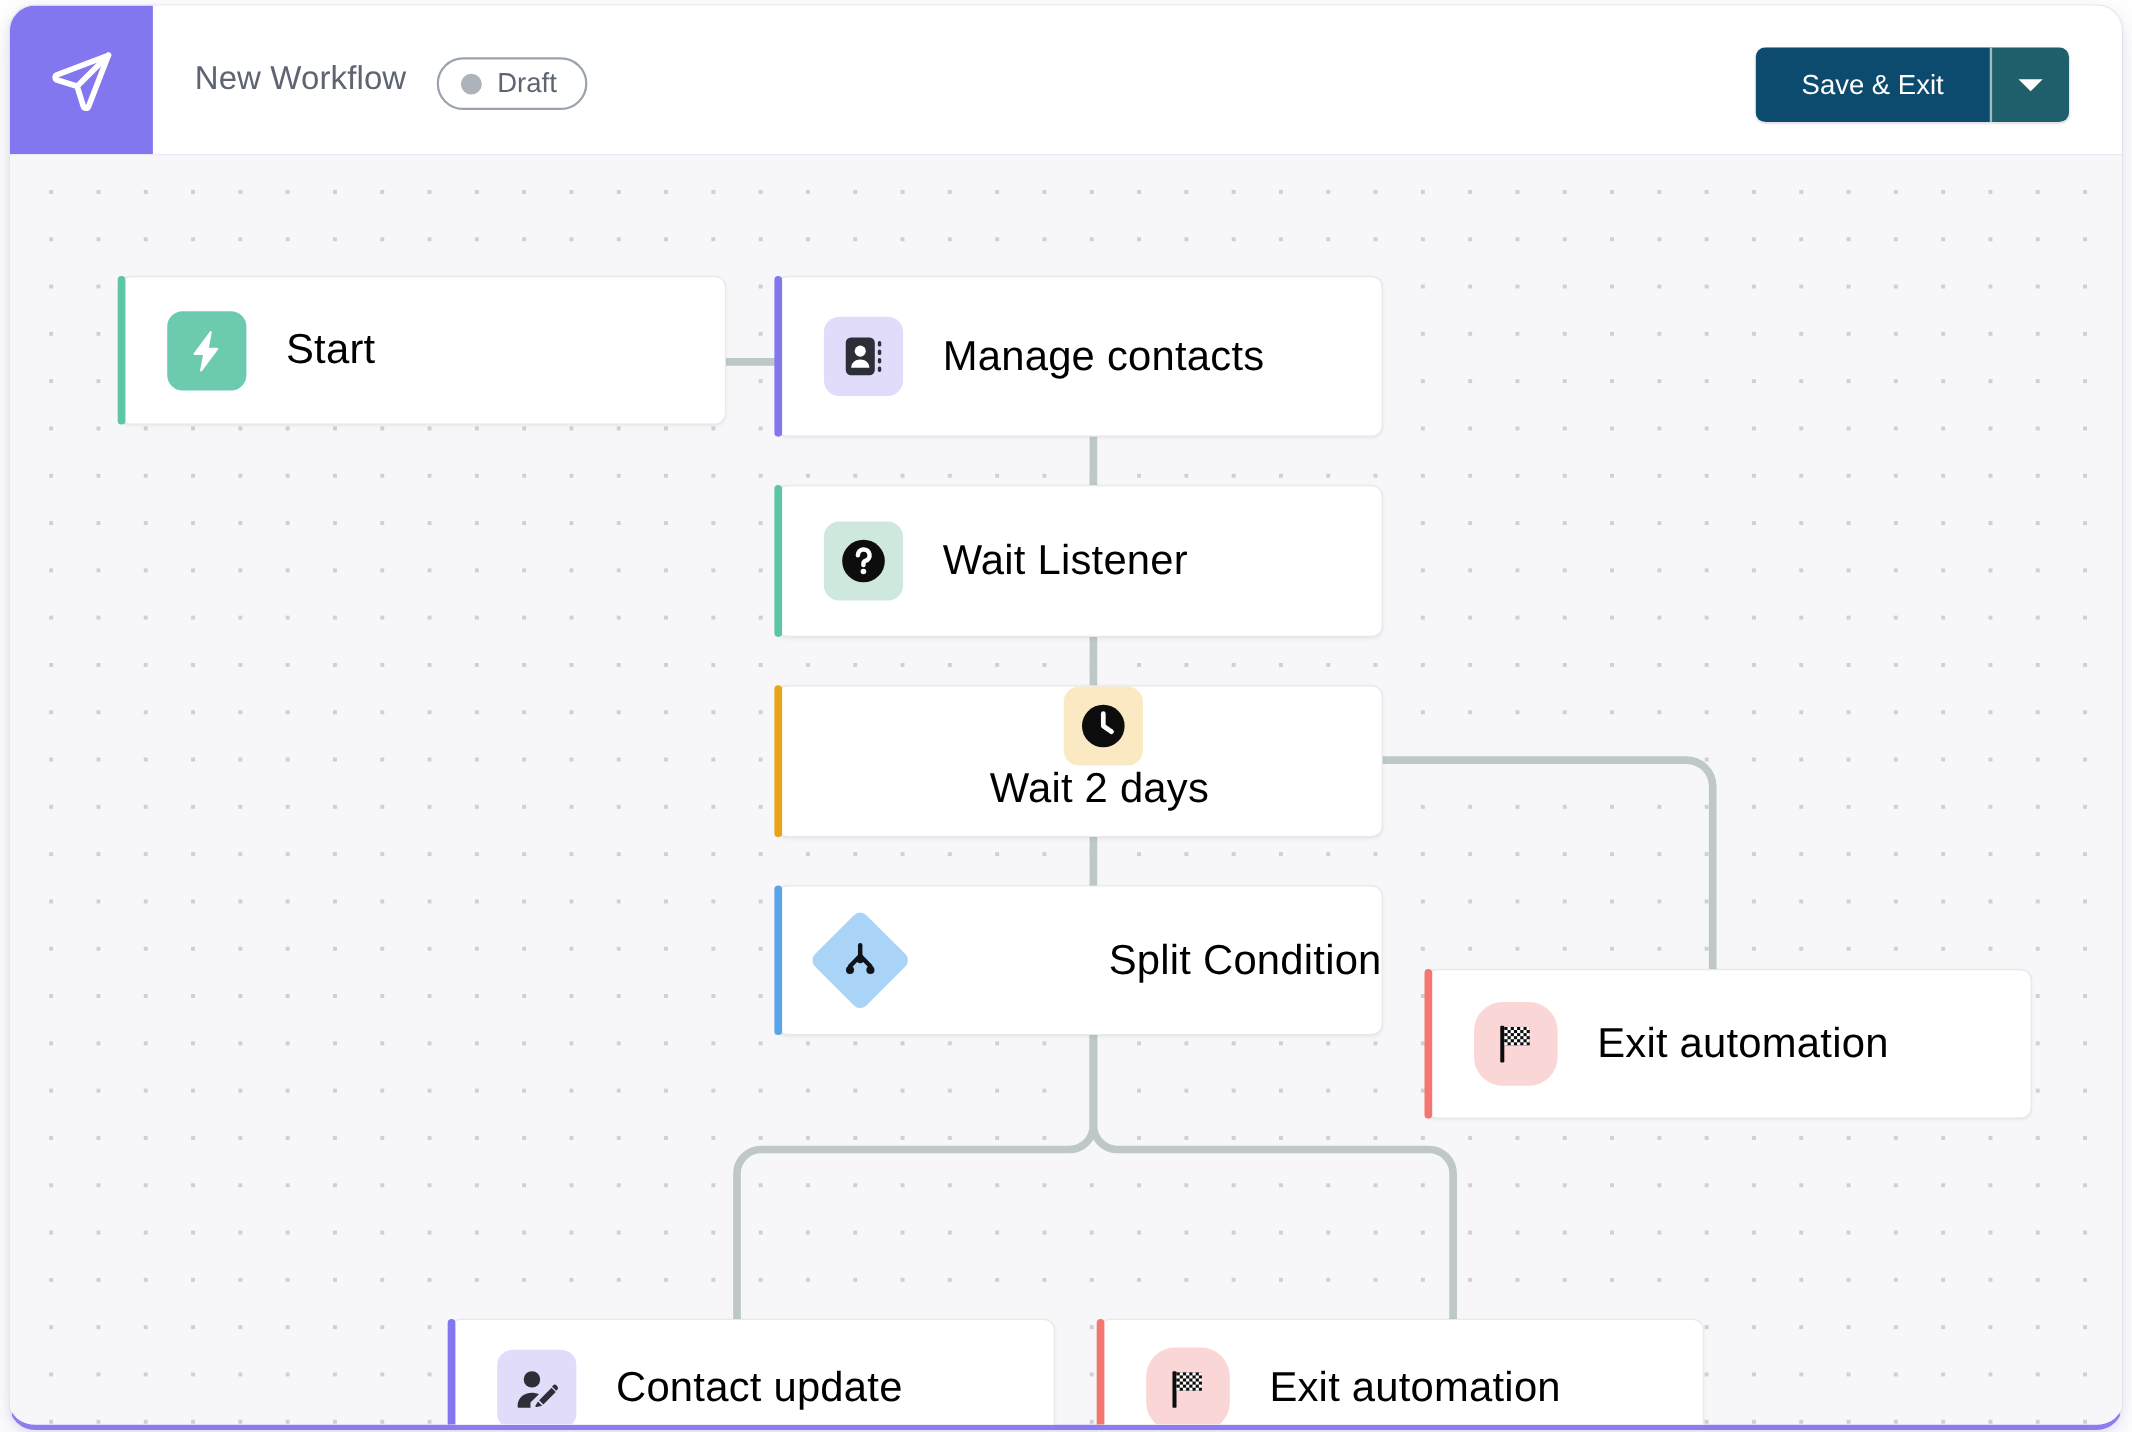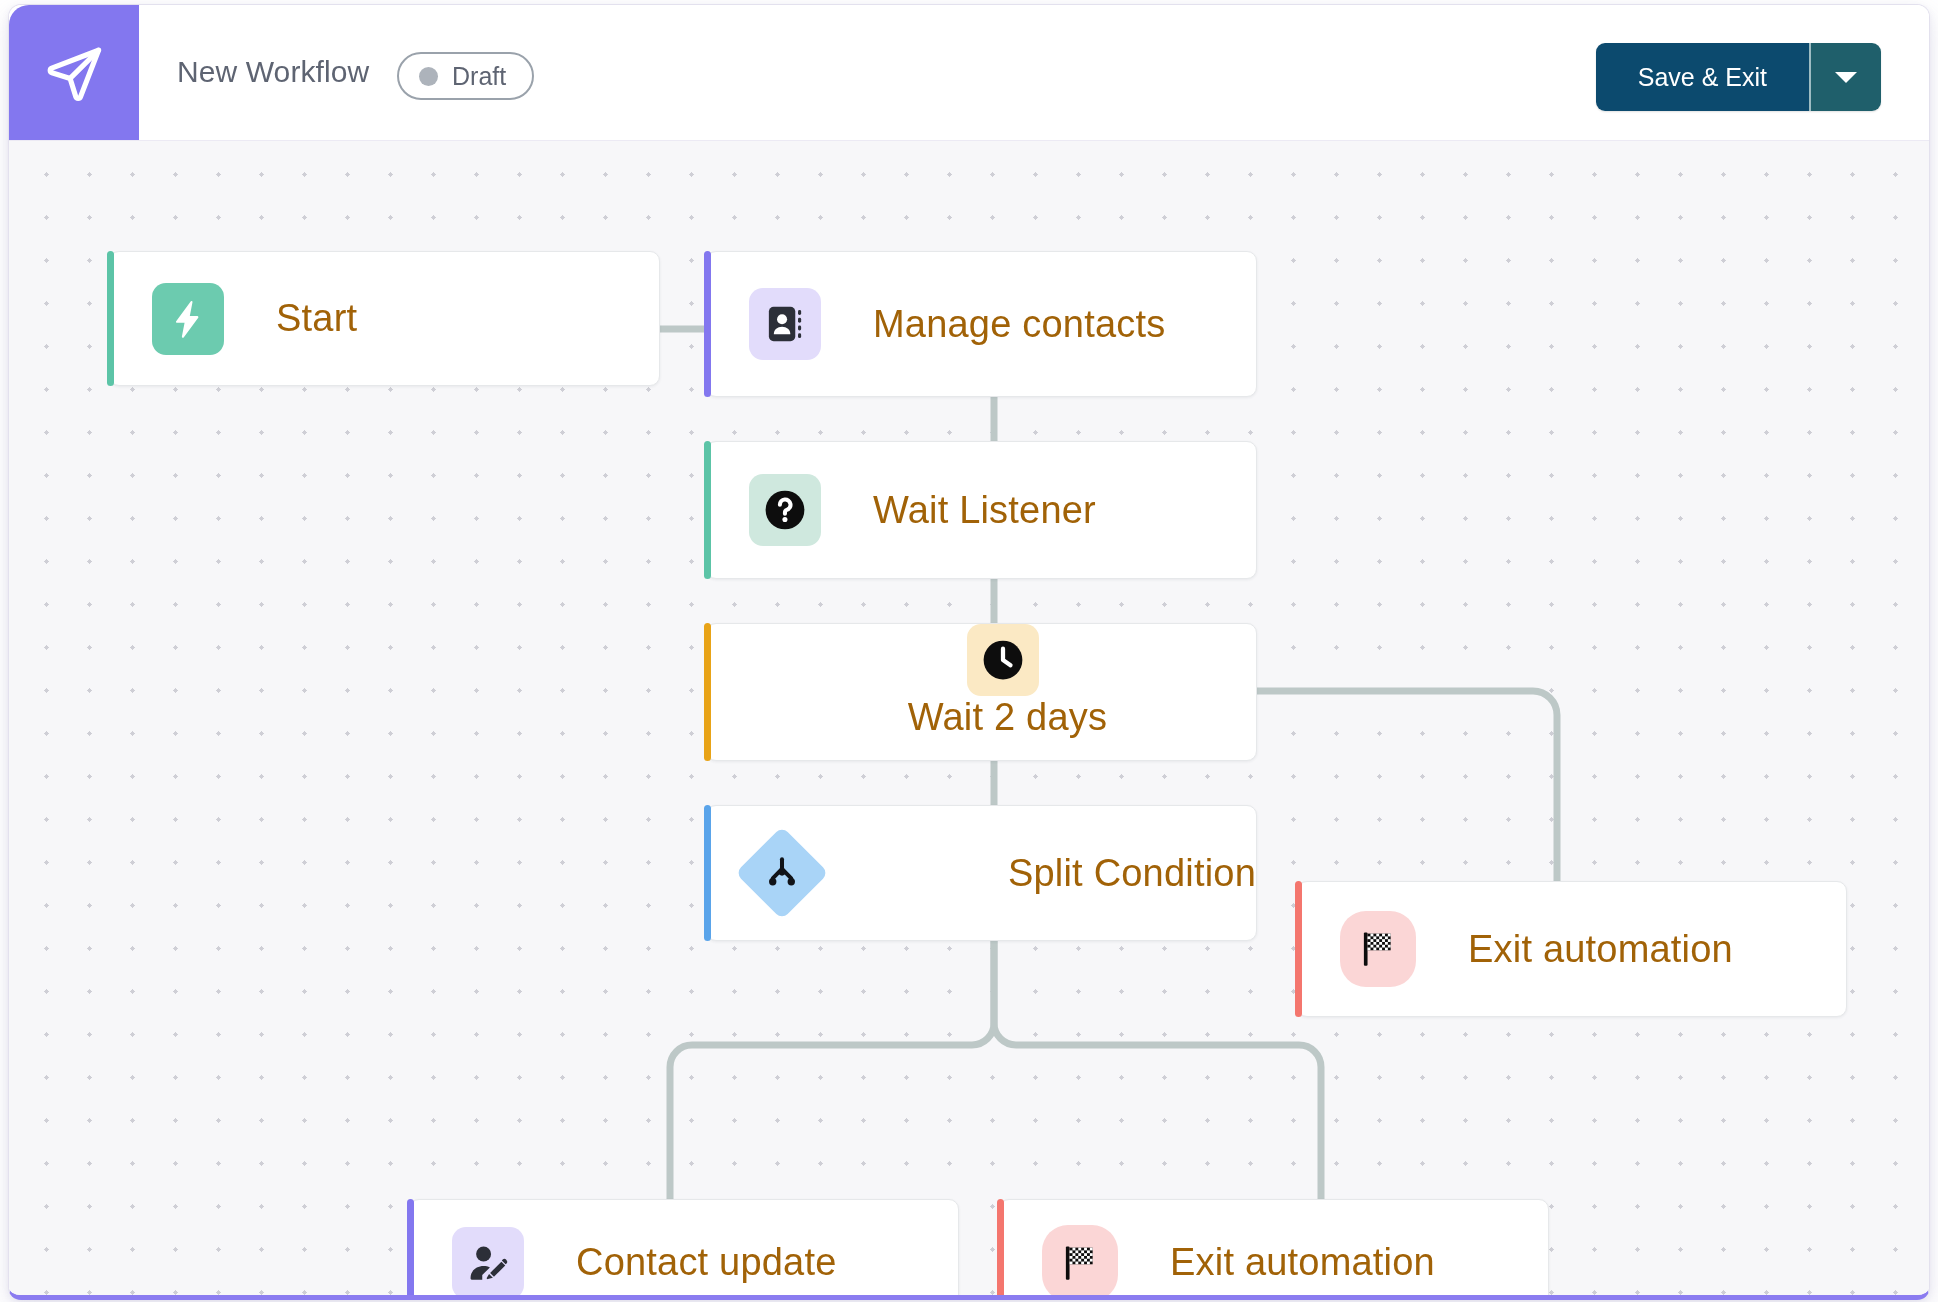--- a/index.html
+++ b/index.html
@@ -12,21 +12,21 @@
     overflow: hidden;
   }
 
   
   .app-frame {
     position: absolute;
     left: 8px;
     top: 4px;
     width: 1922px;
     height: 1296px;
-    border-radius: 13px;
+    border-radius: 24px;
     background: #ffffff;
     border: 1px solid #e3e1ee;
     border-bottom: 5px solid #8b7cf0;
     box-shadow: 0 10px 26px rgba(120,110,170,0.16),
                 0 2px 6px rgba(120,110,170,0.10);
     overflow: hidden;
   }
 
   
   .topbar {
@@ -178,23 +178,23 @@
     border-radius: 8px;
     transform: rotate(45deg);
     width: 66px; height: 66px;
   }
   .node .icon-wrap.diamond > svg { transform: rotate(-45deg); }
   .node .icon-wrap.octagon {
     border-radius: 26px;
     width: 76px; height: 76px;
   }
   .node .node-label {
-    margin-left: 52px;
+    margin-left: 36px;
     font-size: 38px;
-    color: #a16207;
+    color: #000000;
     letter-spacing: .2px;
     white-space: nowrap;
   }
 </style>
 </head>
 <body>
 
 <div class="app-frame">
 
   <div class="topbar">

